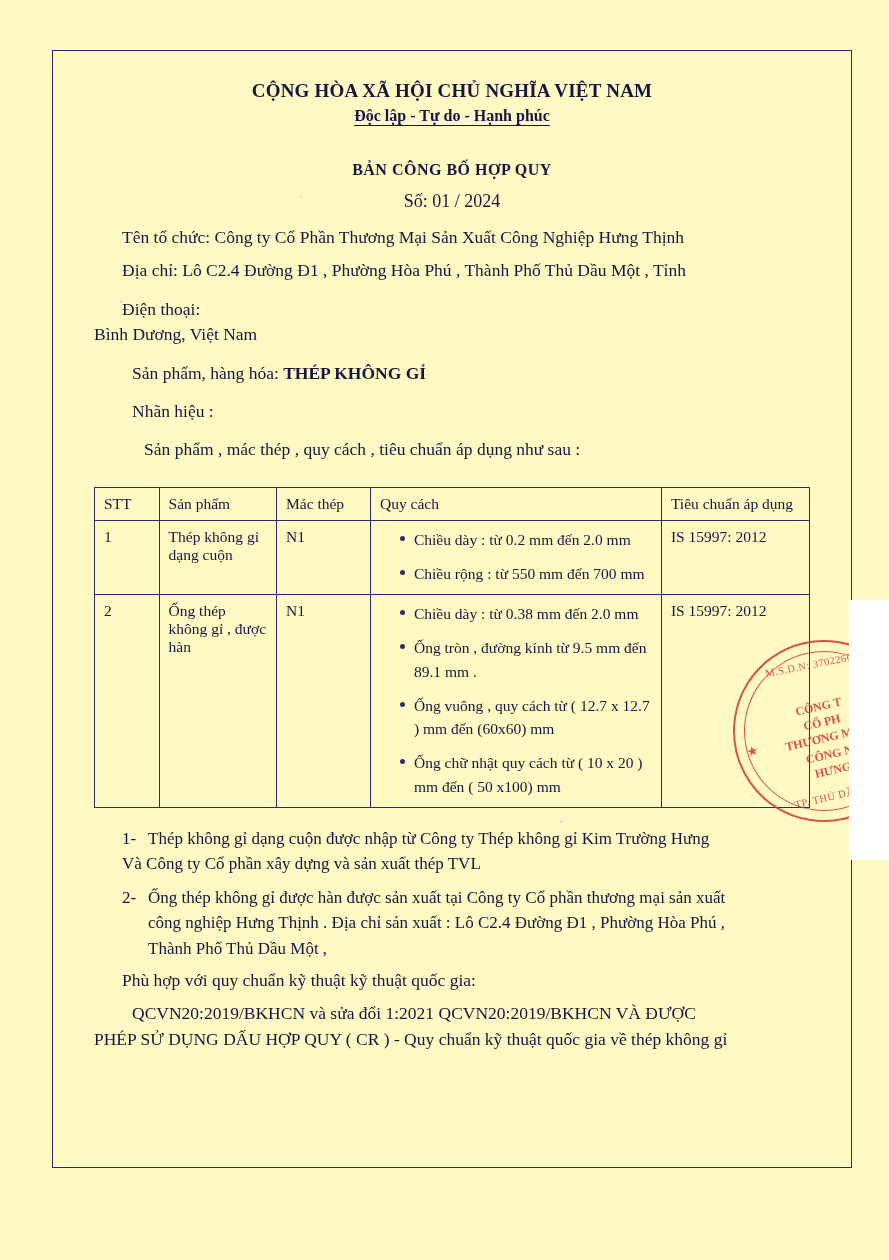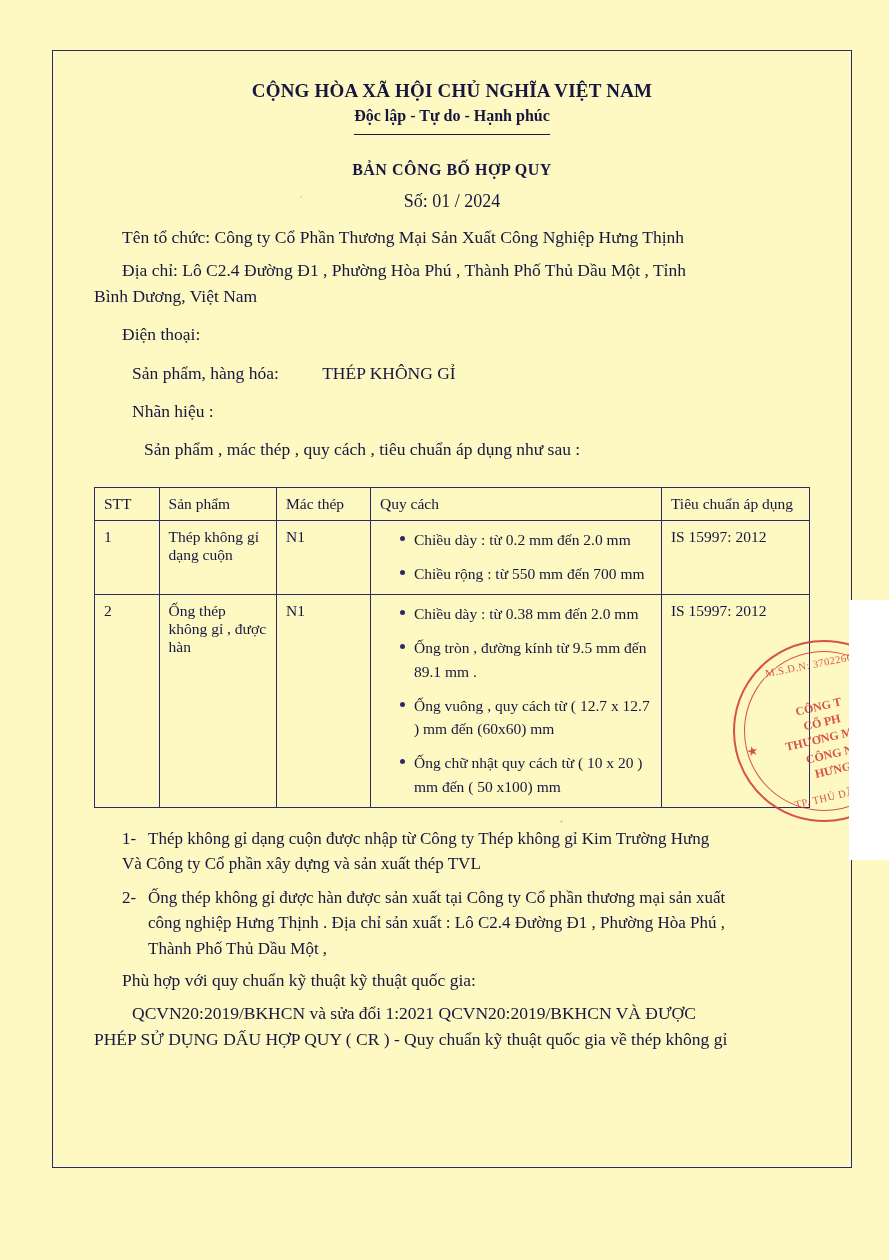--- a/index.html
+++ b/index.html
@@ -49,21 +49,21 @@
   }
   .hdr-line2 {
     text-align: center;
     font-weight: bold;
     font-size: 16px;
     margin-top: 5px;
     color: #16163f;
   }
   .hdr-line2 span {
     border-bottom: 1.5px solid #16163f;
-    padding-bottom: 10px;
+    padding-bottom: 1px;
   }
   .title {
     text-align: center;
     font-weight: bold;
     font-size: 16px;
     margin-top: 36px;
     letter-spacing: 0.5px;
     color: #16163f;
   }
   .subtitle {
@@ -74,21 +74,21 @@
   }
   .para {
     font-size: 17.5px;
     margin-top: 13px;
     line-height: 1.45;
     color: #16163f;
   }
   .para.indent1 { margin-left: 28px; }
   .para.indent2 { margin-left: 38px; }
   .para.indent3 { margin-left: 50px; }
-  .para b { font-weight: normal; margin-left: 39px; }
+  .para b { font-weight: bold; }
 
   table.spec {
     width: 100%;
     border-collapse: collapse;
     margin-top: 24px;
     font-size: 15.5px;
     color: #16163f;
   }
   table.spec th, table.spec td {
     border: 1px solid #2b2b6b;
@@ -239,22 +239,22 @@
   <div class="content">
 
     <div class="hdr-line1">CỘNG HÒA XÃ HỘI CHỦ NGHĨA VIỆT NAM</div>
     <div class="hdr-line2"><span>Độc lập - Tự do - Hạnh phúc</span></div>
 
     <div class="title">BẢN CÔNG BỐ HỢP QUY</div>
     <div class="subtitle">Số: 01 / 2024</div>
 
     <div class="para indent1">Tên tổ chức: Công ty Cổ Phần Thương Mại Sản Xuất Công Nghiệp Hưng Thịnh</div>
     <div class="para indent1" style="margin-top:8px;">Địa chỉ: Lô C2.4 Đường Đ1 , Phường Hòa Phú , Thành Phố Thủ Dầu Một , Tỉnh</div>
+    <div class="para indent1">Điện thoại:</div>
     <div class="para" style="margin-top:0px;">Bình Dương, Việt Nam</div>
-    <div class="para indent1">Điện thoại:</div>
 
     <div class="para indent2">
       <span>Sản phẩm, hàng hóa: </span><b>THÉP KHÔNG GỈ</b>
     </div>
     <div class="para indent2">Nhãn hiệu :</div>
     <div class="para indent3">Sản phẩm , mác thép , quy cách , tiêu chuẩn áp dụng như sau :</div>
 
     <table class="spec">
       <thead>
         <tr>

